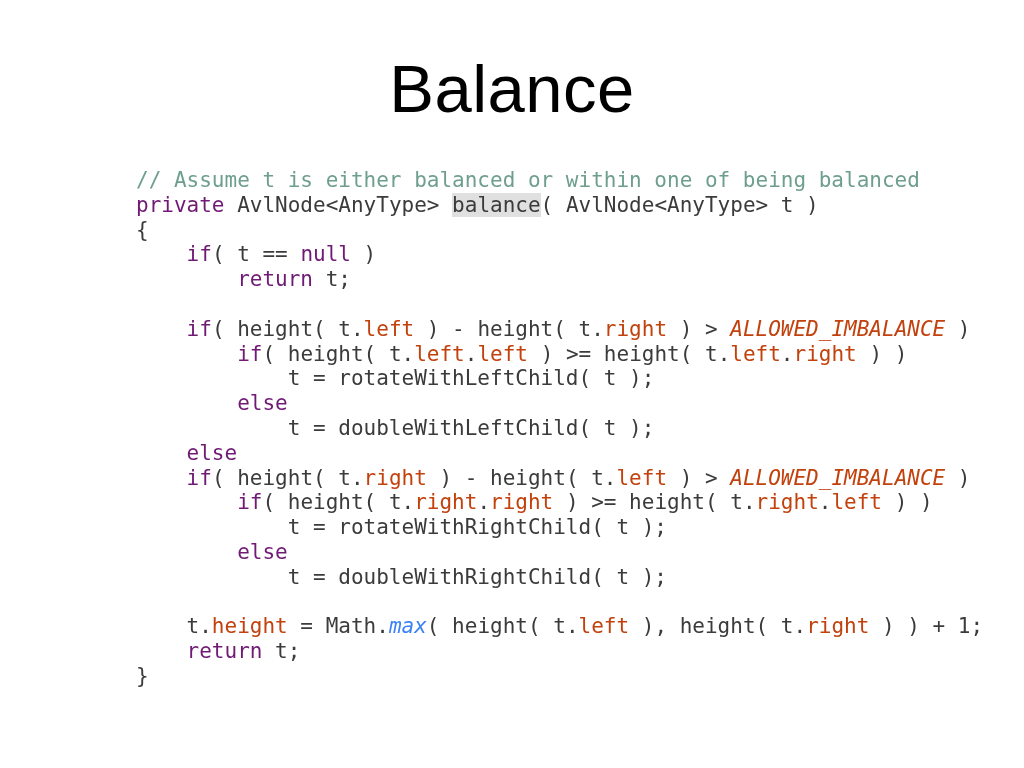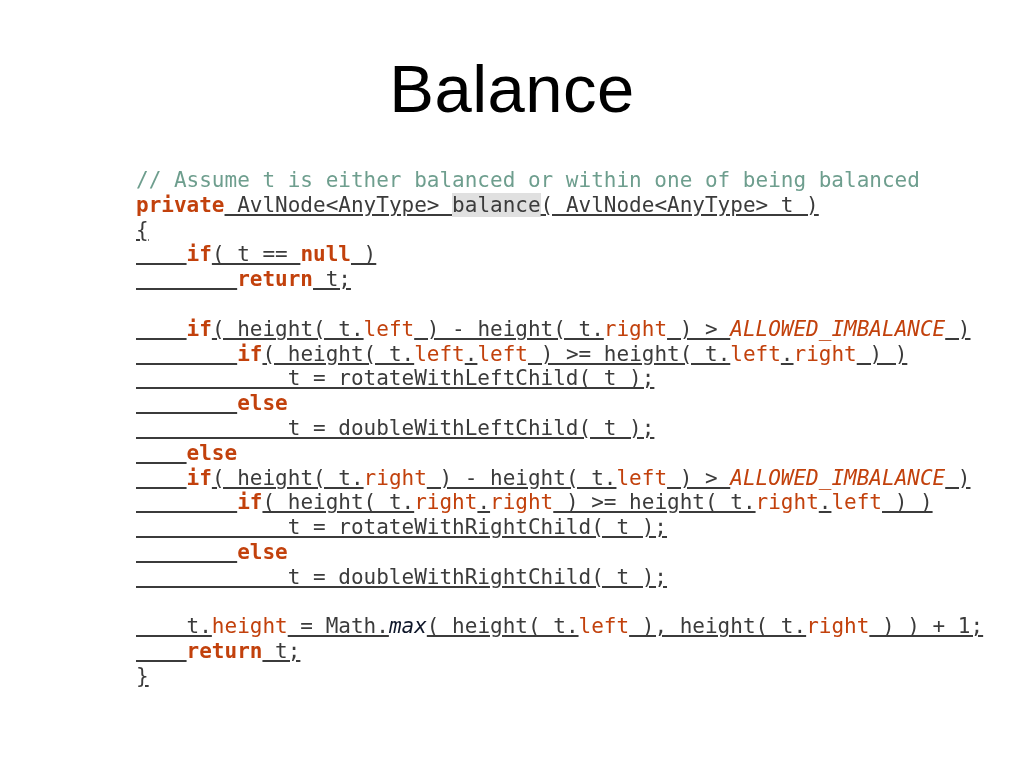--- a/index.html
+++ b/index.html
@@ -46,26 +46,26 @@
   }
   #code-block .code-line {
     white-space: pre;
     min-height: 24.8px;
   }
   #code-block .code-line.blank {
     height: 24.8px;
   }
 
   
-  .tok-plain   { color: #3b3b3b; text-decoration: underline; }
+  .tok-plain   { color: #3b3b3b; }
   .tok-comment { color: #6e9e8e; }
-  .tok-keyword { color: #c2410c; font-weight: bold; }
+  .tok-keyword { color: #701a75; font-weight: normal; }
   .tok-prop    { color: #c2410c; }
   .tok-const   { color: #c2410c; font-style: italic; }
-  .tok-ital    { color: #0f172a; font-style: italic; }
+  .tok-ital    { color: #3b82f6; font-style: italic; }
   .tok-hl      { background: #e0e0e0; color: #3b3b3b; }
 </style>
 </head>
 <body>
 
 <div id="slide-root">
 
   <div id="slide-title">Balance</div>
 
   <div id="code-block"><div class="code-line"><span class="tok-comment">// Assume t is either balanced or within one of being balanced</span></div><div class="code-line"><span class="tok-keyword">private</span><span class="tok-plain"> AvlNode&lt;AnyType&gt; </span><span class="tok-hl">balance</span><span class="tok-plain">( AvlNode&lt;AnyType&gt; t )</span></div><div class="code-line"><span class="tok-plain">{</span></div><div class="code-line"><span class="tok-plain">    </span><span class="tok-keyword">if</span><span class="tok-plain">( t == </span><span class="tok-keyword">null</span><span class="tok-plain"> )</span></div><div class="code-line"><span class="tok-plain">        </span><span class="tok-keyword">return</span><span class="tok-plain"> t;</span></div><div class="code-line blank">&nbsp;</div><div class="code-line"><span class="tok-plain">    </span><span class="tok-keyword">if</span><span class="tok-plain">( height( t.</span><span class="tok-prop">left</span><span class="tok-plain"> ) - height( t.</span><span class="tok-prop">right</span><span class="tok-plain"> ) &gt; </span><span class="tok-const">ALLOWED_IMBALANCE</span><span class="tok-plain"> )</span></div><div class="code-line"><span class="tok-plain">        </span><span class="tok-keyword">if</span><span class="tok-plain">( height( t.</span><span class="tok-prop">left</span><span class="tok-plain">.</span><span class="tok-prop">left</span><span class="tok-plain"> ) &gt;= height( t.</span><span class="tok-prop">left</span><span class="tok-plain">.</span><span class="tok-prop">right</span><span class="tok-plain"> ) )</span></div><div class="code-line"><span class="tok-plain">            t = rotateWithLeftChild( t );</span></div><div class="code-line"><span class="tok-plain">        </span><span class="tok-keyword">else</span></div><div class="code-line"><span class="tok-plain">            t = doubleWithLeftChild( t );</span></div><div class="code-line"><span class="tok-plain">    </span><span class="tok-keyword">else</span></div><div class="code-line"><span class="tok-plain">    </span><span class="tok-keyword">if</span><span class="tok-plain">( height( t.</span><span class="tok-prop">right</span><span class="tok-plain"> ) - height( t.</span><span class="tok-prop">left</span><span class="tok-plain"> ) &gt; </span><span class="tok-const">ALLOWED_IMBALANCE</span><span class="tok-plain"> )</span></div><div class="code-line"><span class="tok-plain">        </span><span class="tok-keyword">if</span><span class="tok-plain">( height( t.</span><span class="tok-prop">right</span><span class="tok-plain">.</span><span class="tok-prop">right</span><span class="tok-plain"> ) &gt;= height( t.</span><span class="tok-prop">right</span><span class="tok-plain">.</span><span class="tok-prop">left</span><span class="tok-plain"> ) )</span></div><div class="code-line"><span class="tok-plain">            t = rotateWithRightChild( t );</span></div><div class="code-line"><span class="tok-plain">        </span><span class="tok-keyword">else</span></div><div class="code-line"><span class="tok-plain">            t = doubleWithRightChild( t );</span></div><div class="code-line blank">&nbsp;</div><div class="code-line"><span class="tok-plain">    t.</span><span class="tok-prop">height</span><span class="tok-plain"> = Math.</span><span class="tok-ital">max</span><span class="tok-plain">( height( t.</span><span class="tok-prop">left</span><span class="tok-plain"> ), height( t.</span><span class="tok-prop">right</span><span class="tok-plain"> ) ) + 1;</span></div><div class="code-line"><span class="tok-plain">    </span><span class="tok-keyword">return</span><span class="tok-plain"> t;</span></div><div class="code-line"><span class="tok-plain">}</span></div></div>

